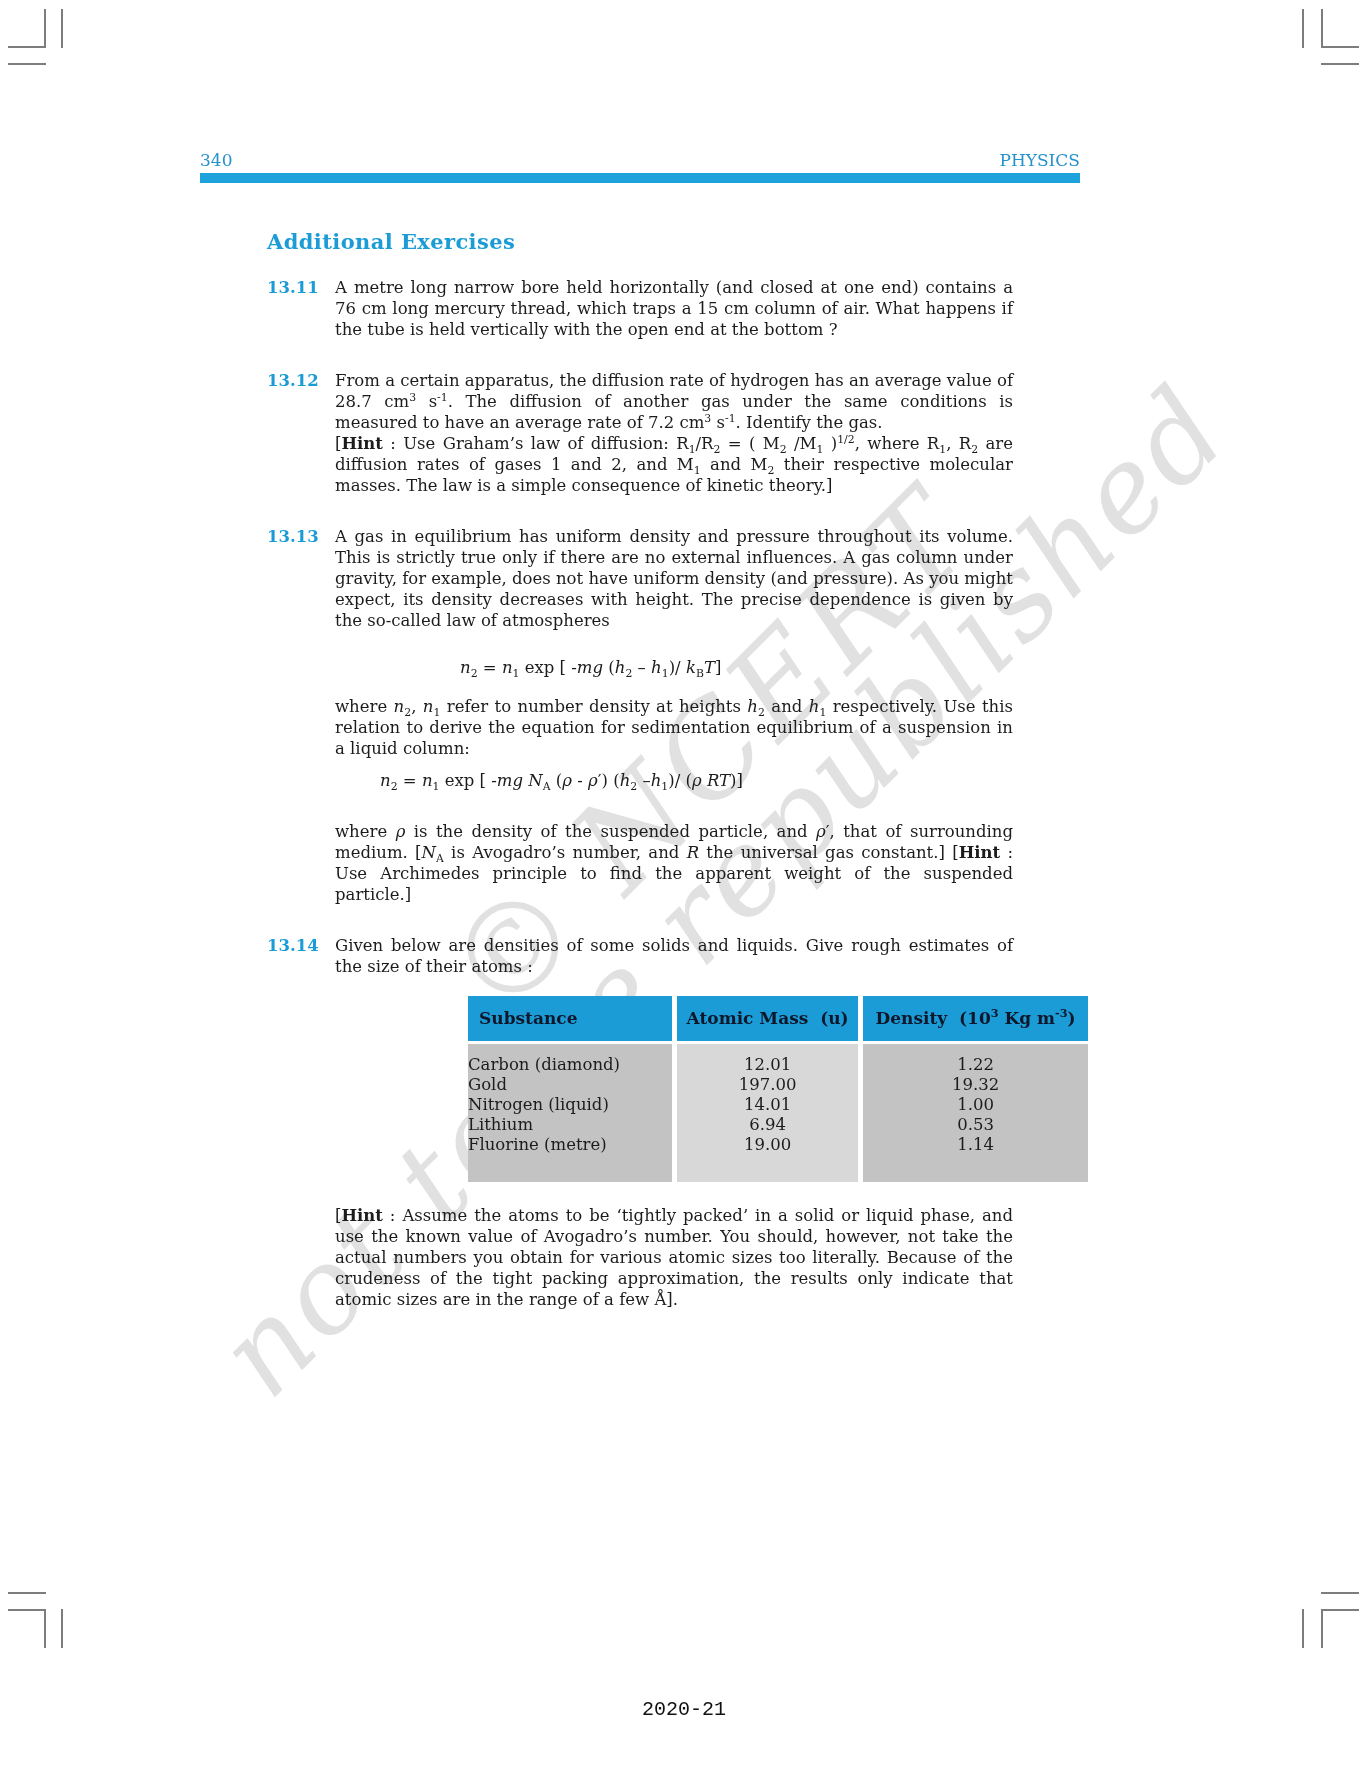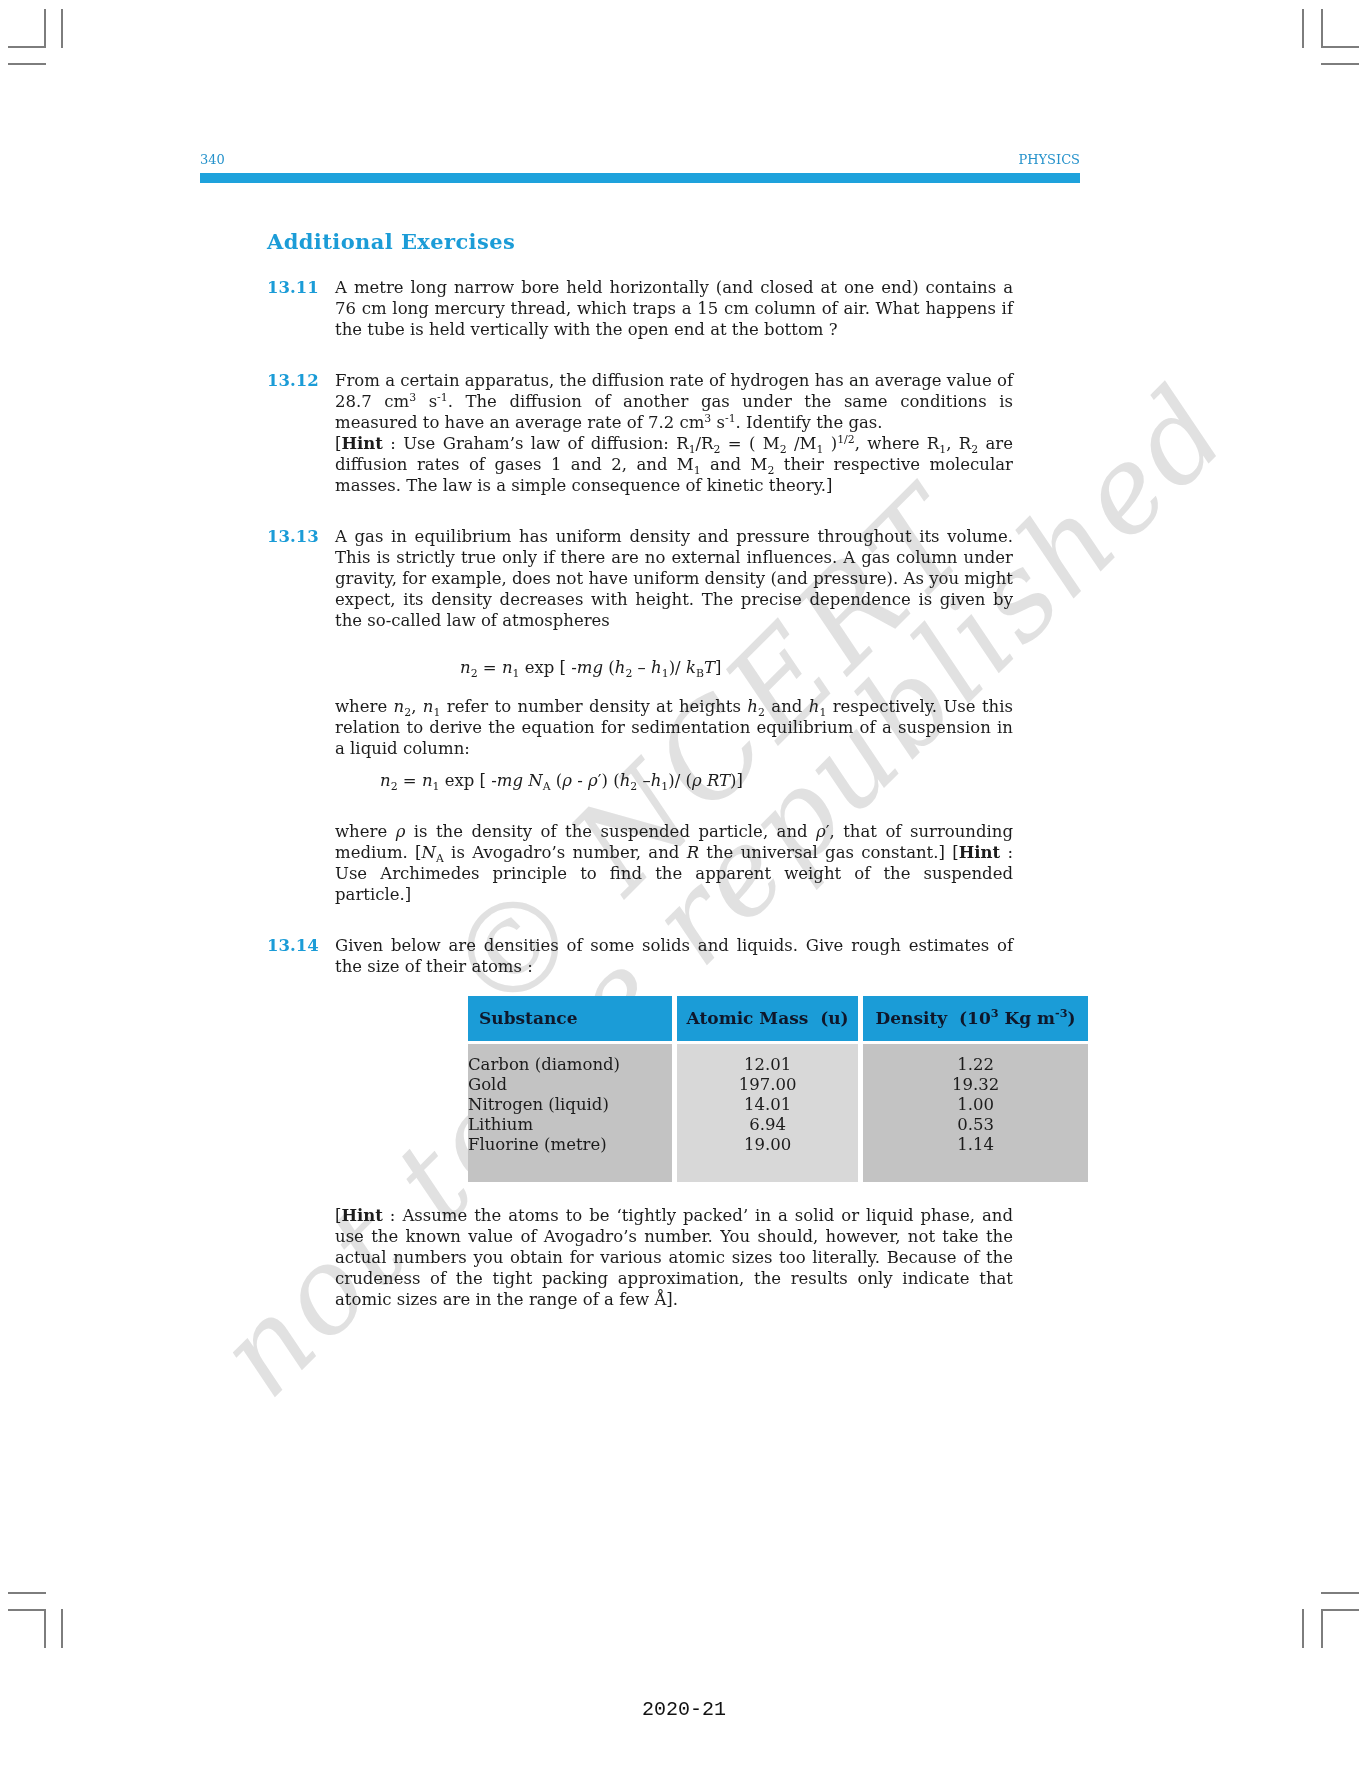--- a/index.html
+++ b/index.html
@@ -17,21 +17,21 @@
   
   .wm { position:absolute; z-index:0; font-style:italic; font-family:"DejaVu Serif", serif;
         color:var(--watermark_gray,#c9c9c9); opacity:.55; white-space:nowrap;
         transform-origin:0 50%; transform:rotate(-45deg); pointer-events:none; }
   .wm1 { left:470px; top:920px; font-size:125px; letter-spacing:6px; }
   .wm2 { left:240px; top:1305px; font-size:118px; letter-spacing:4px; }
 
   .content { position:absolute; left:200px; top:150px; width:880px; z-index:1; }
 
   .page-header { display:flex; justify-content:space-between; align-items:center;
-                 font-size:13px; line-height:20px; color:var(--header_text_blue,#2592cb); }
+                 font-size:17px; line-height:20px; color:var(--header_text_blue,#2592cb); }
   .rule { margin-top:3px; height:10px; background:var(--accent_blue,#1ea2dc); }
 
   .section-title { margin:46px 0 0 67px; font-size:21px; font-weight:bold;
                    letter-spacing:.4px; color:var(--heading_blue,#1b9cd7); }
 
   .exercises { margin-top:23px; font-size:16.5px; line-height:21px; }
   .exercise { display:flex; margin-bottom:30px; }
   .ex-num { flex:none; width:56px; margin-left:67px; font-weight:bold;
             color:var(--heading_blue,#1b9cd7); }
   .ex-body { width:678px; margin-left:12px; }

